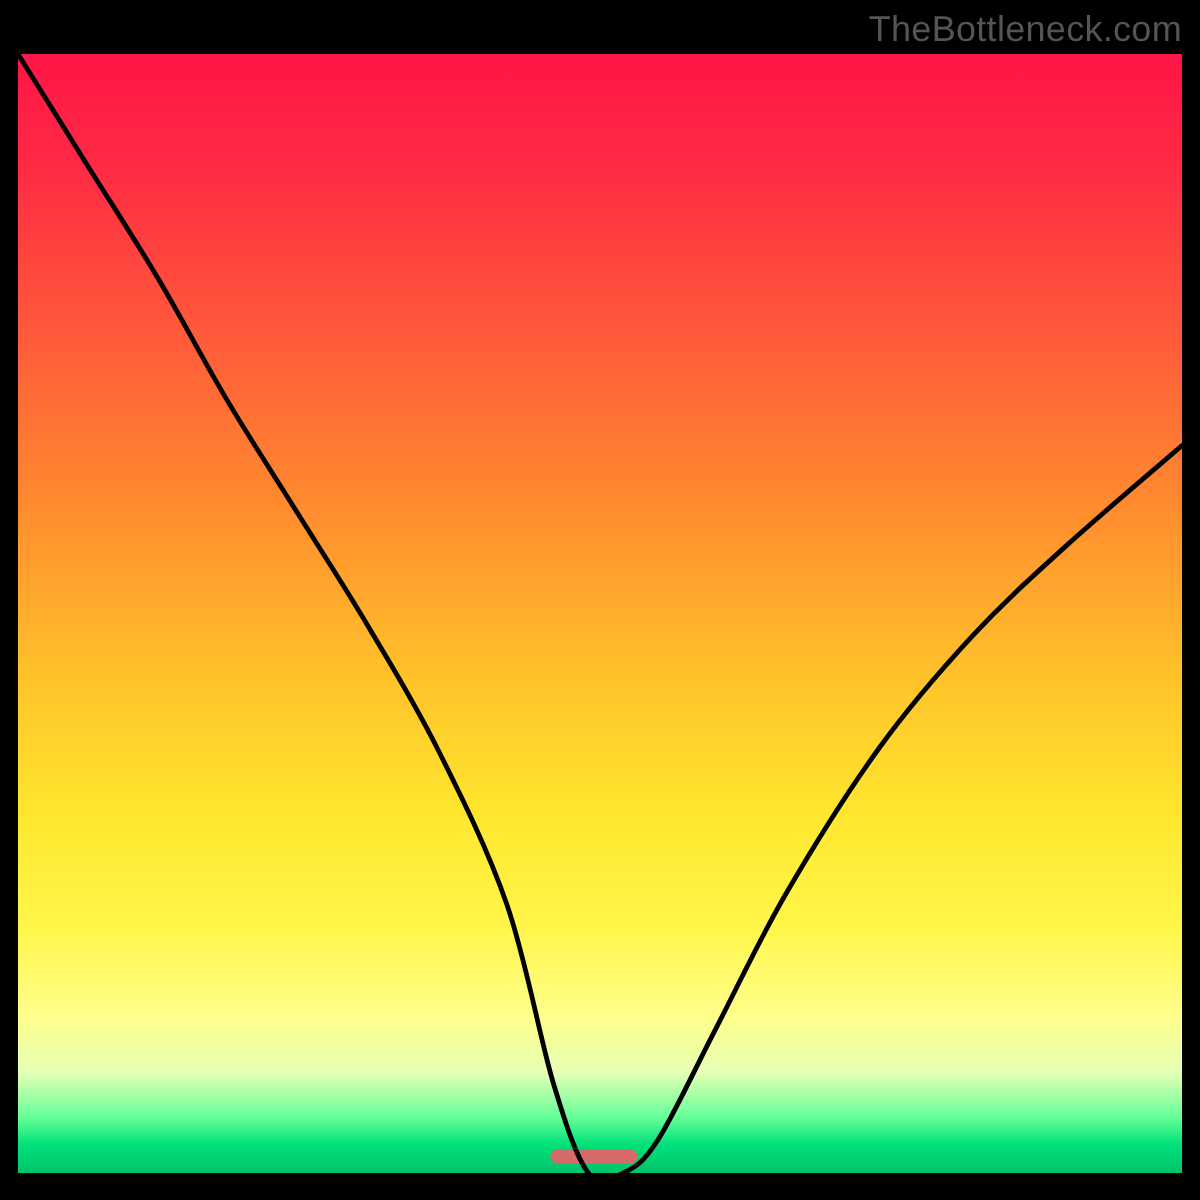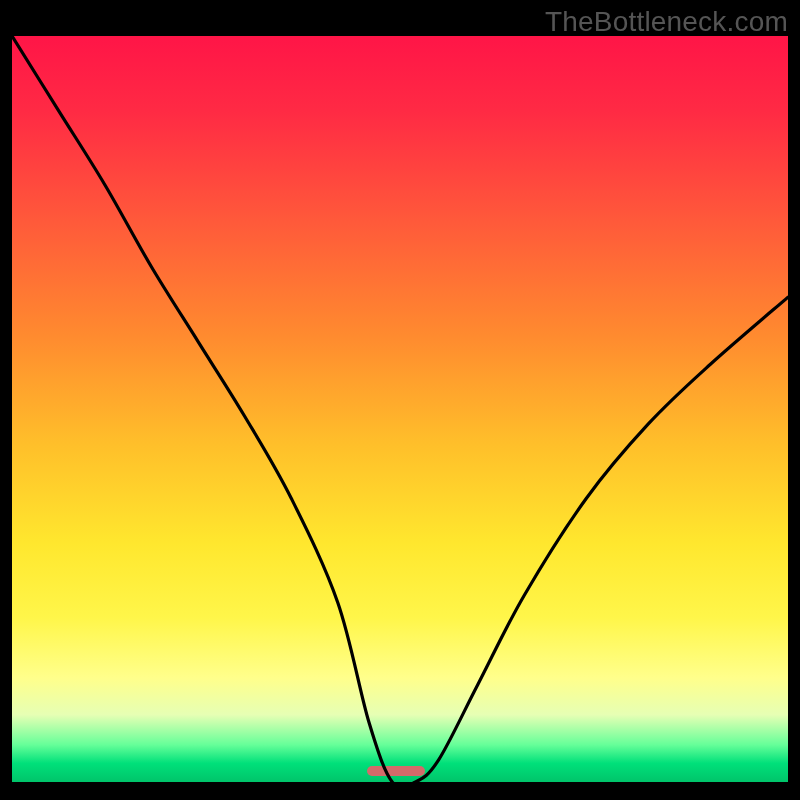--- a/index.html
+++ b/index.html
@@ -15,21 +15,21 @@
     position: relative;
     width: 800px;
     height: 800px;
     background: #000;
   }
   .watermark {
     position: absolute;
     top: 6px;
     right: 12px;
     color: #555;
-    font-size: 28px;
+    font-size: 24px;
     font-weight: 500;
     letter-spacing: 0.2px;
     user-select: none;
   }
   .plot-area {
     position: absolute;
     left: 12px;
     top: 36px;
     width: 776px;
     height: 746px;

